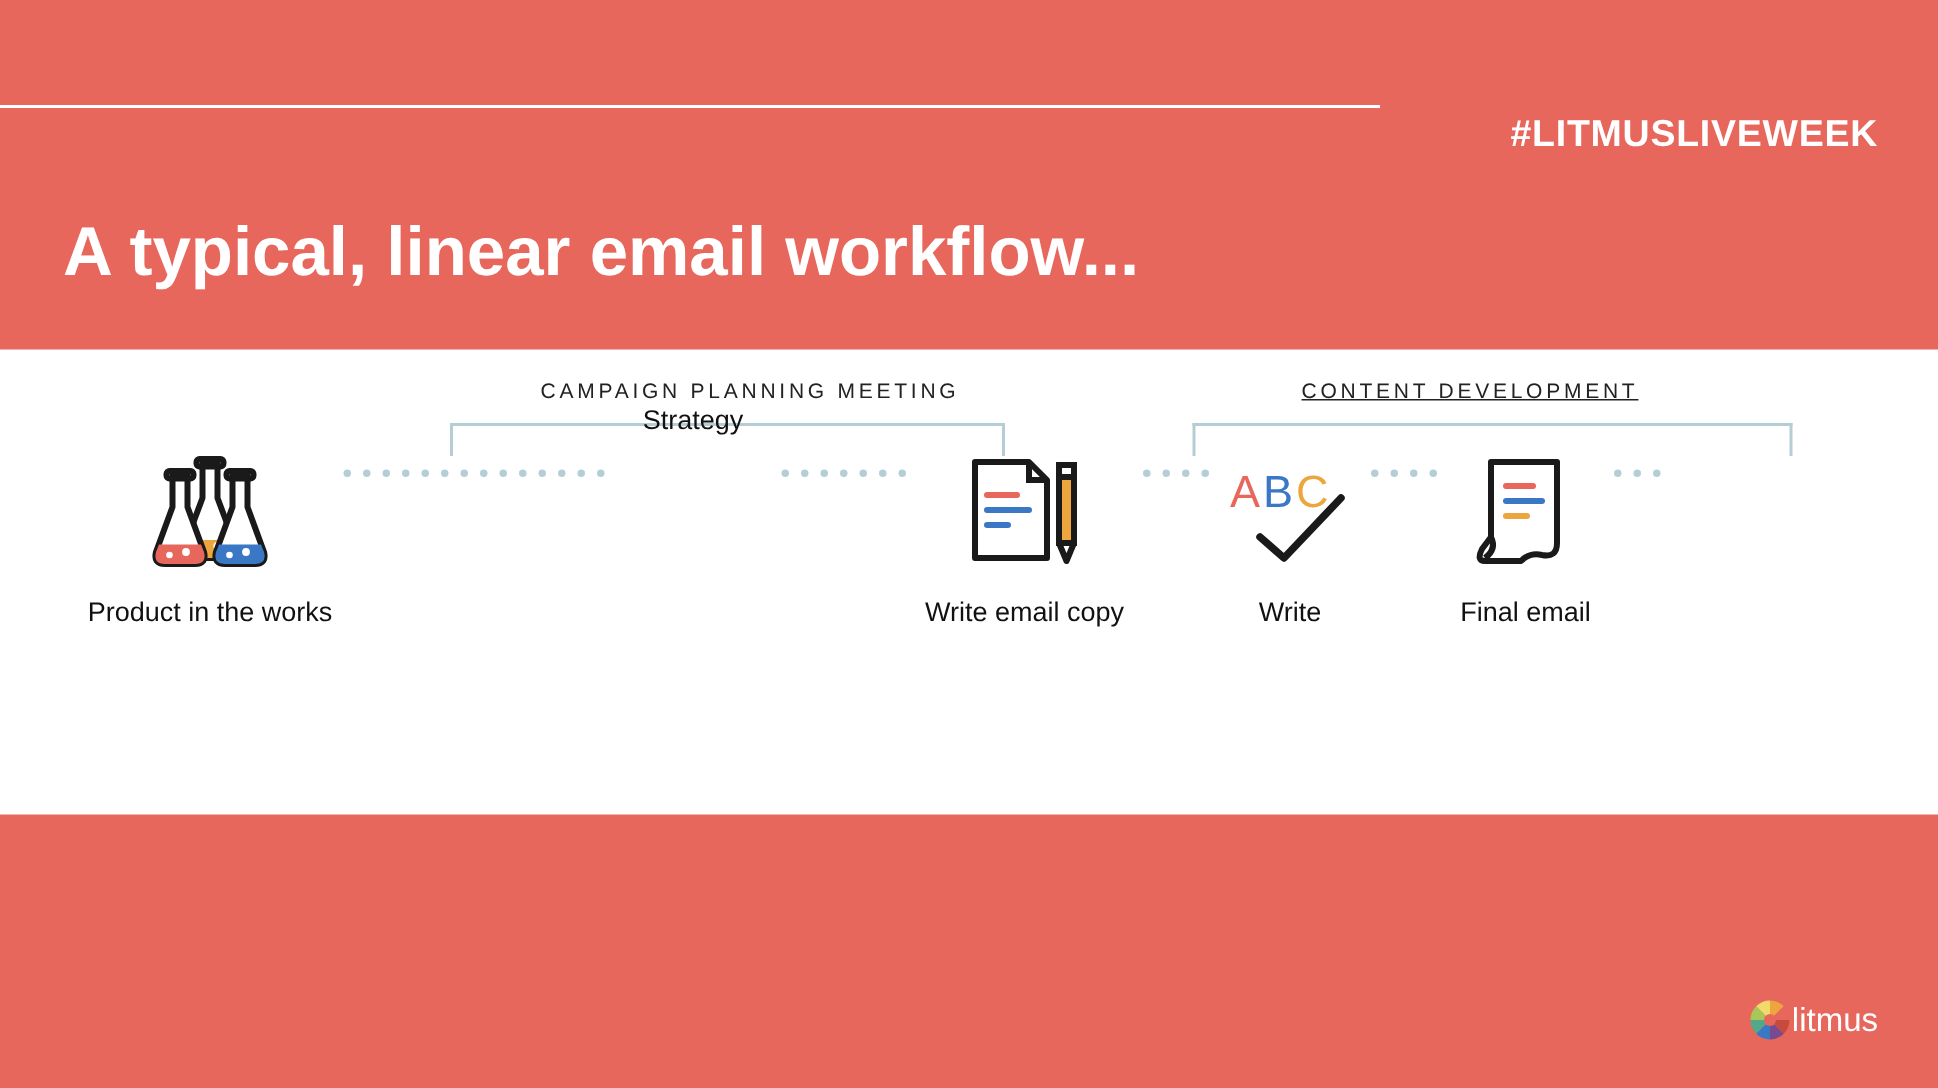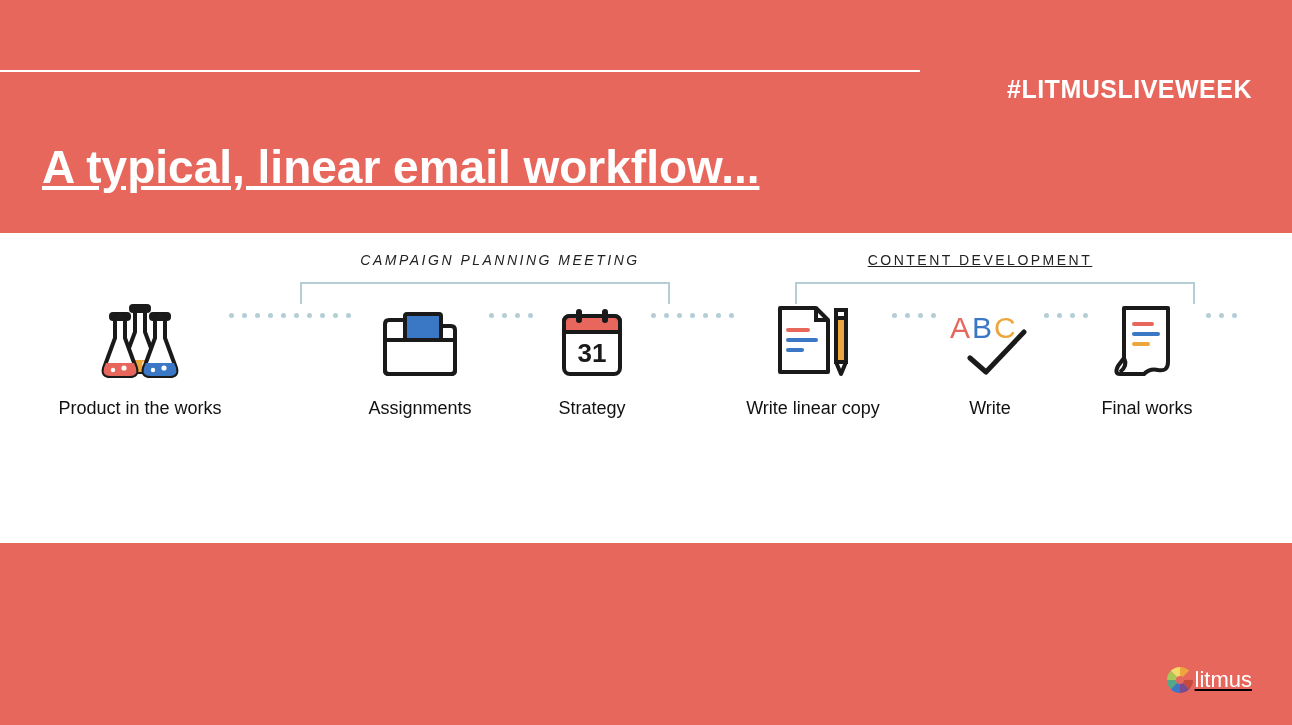--- a/index.html
+++ b/index.html
@@ -34,21 +34,20 @@
     letter-spacing: 0.5px;
     text-align: right;
   }
   .title {
     position: absolute;
     top: 140px;
     left: 42px;
     font-size: 46px;
     font-weight: 700;
     color: #fff;
-    text-decoration: underline;
   }
   .white-band {
     position: absolute;
     top: 233px;
     left: 0;
     width: 1292px;
     height: 310px;
     background: #fff;
   }
   .workflow {
@@ -108,40 +107,39 @@
     border-bottom: none;
     height: 22px;
   }
   .footer-logo {
     position: absolute;
     bottom: 30px;
     right: 40px;
     display: flex;
     align-items: center;
     gap: 0;
-    text-decoration: underline;
   }
   .footer-logo .logo-text {
     color: #fff;
     font-size: 22px;
     font-weight: 500;
   }
 </style>
 </head>
 <body>
 
 <div class="header">
   <div class="rule-line"></div>
   <div class="hashtag">#LITMUSLIVEWEEK</div>
   <h1 class="title">A typical, linear email workflow...</h1>
 </div>
 
 <div class="white-band"></div>
 
-<div class="section-label" style="top:252px; left:335px; width:330px;font-style:italic;">CAMPAIGN PLANNING MEETING</div>
+<div class="section-label" style="top:252px; left:335px; width:330px;">CAMPAIGN PLANNING MEETING</div>
 <div class="bracket" style="top:282px; left:300px; width:370px;"></div>
 
 <div class="section-label" style="top:252px; left:840px; width:280px;text-decoration:underline;">CONTENT DEVELOPMENT</div>
 <div class="bracket" style="top:282px; left:795px; width:400px;"></div>
 
 <div class="workflow">
 
   <div class="step" style="width:170px;text-align:center;">
     <div class="icon-box">
       <svg width="86" height="78" viewBox="0 0 86 78">
@@ -184,48 +182,29 @@
 
 
   <div class="dots">
       <span></span>
       <span></span>
       <span></span>
       <span></span>
       <span></span>
     </div>
 
-  <div class="step" style="width:130px;">
-    <div class="icon-box">
-      <svg width="82" height="74" viewBox="0 0 82 74">
-        <path d="M6 18 L6 64 Q6 68 10 68 L72 68 Q76 68 76 64 L76 24 Q76 20 72 20 L34 20 L28 14 L10 14 Q6 14 6 18 Z" fill="#fff" stroke="#1a1a1a" stroke-width="4"></path>
-        <rect x="26" y="8" width="36" height="26" rx="2" fill="#3a78c6" stroke="#1a1a1a" stroke-width="4"></rect>
-        <path d="M6 34 L76 34 L76 64 Q76 68 72 68 L10 68 Q6 68 6 64 Z" fill="#fff" stroke="#1a1a1a" stroke-width="4"></path>
-      </svg>
-    </div>
-    <div class="step-label">Assignments</div>
-  </div>
 
   <div class="dots">
       <span></span>
       <span></span>
       <span></span>
       <span></span>
     </div>
 
   <div class="step" style="width:110px;">
-    <div class="icon-box">
-      <svg width="68" height="76" viewBox="0 0 68 76">
-        <rect x="6" y="12" width="56" height="58" rx="6" fill="#fff" stroke="#1a1a1a" stroke-width="4"></rect>
-        <path d="M6 18 Q6 12 12 12 L56 12 Q62 12 62 18 L62 28 L6 28 Z" fill="#e8675c" stroke="#1a1a1a" stroke-width="4"></path>
-        <rect x="18" y="5" width="6" height="14" rx="3" fill="#1a1a1a"></rect>
-        <rect x="44" y="5" width="6" height="14" rx="3" fill="#1a1a1a"></rect>
-        <text x="34" y="58" font-size="26" font-weight="600" text-anchor="middle" fill="#1a1a1a" font-family="Arial">31</text>
-      </svg>
-    </div>
     <div class="step-label">Strategy</div>
   </div>
 
   <div class="dots">
       <span></span>
       <span></span>
       <span></span>
       <span></span>
       <span></span>
       <span></span>
@@ -240,21 +219,21 @@
         <line x1="16" y1="28" x2="36" y2="28" stroke="#e8675c" stroke-width="4" stroke-linecap="round"></line>
         <line x1="16" y1="38" x2="44" y2="38" stroke="#3a78c6" stroke-width="4" stroke-linecap="round"></line>
         <line x1="16" y1="48" x2="30" y2="48" stroke="#3a78c6" stroke-width="4" stroke-linecap="round"></line>
 
         <rect x="64" y="16" width="10" height="44" fill="#eda63e" stroke="#1a1a1a" stroke-width="4"></rect>
         <rect x="64" y="8" width="10" height="8" fill="#fff" stroke="#1a1a1a" stroke-width="4"></rect>
         <path d="M64 60 L74 60 L69 72 Z" fill="#fff" stroke="#1a1a1a" stroke-width="4" stroke-linejoin="round"></path>
         <path d="M67 67 L71 67 L69 72 Z" fill="#1a1a1a"></path>
       </svg>
     </div>
-    <div class="step-label">Write linear copy</div>
+    <div class="step-label">Write email copy</div>
   </div>
 
   <div class="dots">
       <span></span>
       <span></span>
       <span></span>
       <span></span>
     </div>
 
   <div class="step" style="width:100px;">
@@ -279,21 +258,21 @@
   <div class="step" style="width:110px;">
     <div class="icon-box">
       <svg width="74" height="78" viewBox="0 0 74 78">
         <path d="M14 6 L58 6 L58 60 Q58 70 48 68 Q40 66 34 72 L10 72 Q4 72 8 64 L14 56 Z" fill="#fff" stroke="#1a1a1a" stroke-width="4" stroke-linejoin="round"></path>
         <path d="M14 56 Q18 64 10 70" fill="none" stroke="#1a1a1a" stroke-width="4"></path>
         <line x1="24" y1="22" x2="42" y2="22" stroke="#e8675c" stroke-width="4" stroke-linecap="round"></line>
         <line x1="24" y1="32" x2="48" y2="32" stroke="#3a78c6" stroke-width="4" stroke-linecap="round"></line>
         <line x1="24" y1="42" x2="38" y2="42" stroke="#eda63e" stroke-width="4" stroke-linecap="round"></line>
       </svg>
     </div>
-    <div class="step-label">Final works</div>
+    <div class="step-label">Final email</div>
   </div>
 
   <div class="dots">
       <span></span>
       <span></span>
       <span></span>
     </div>
 
 </div>
 

